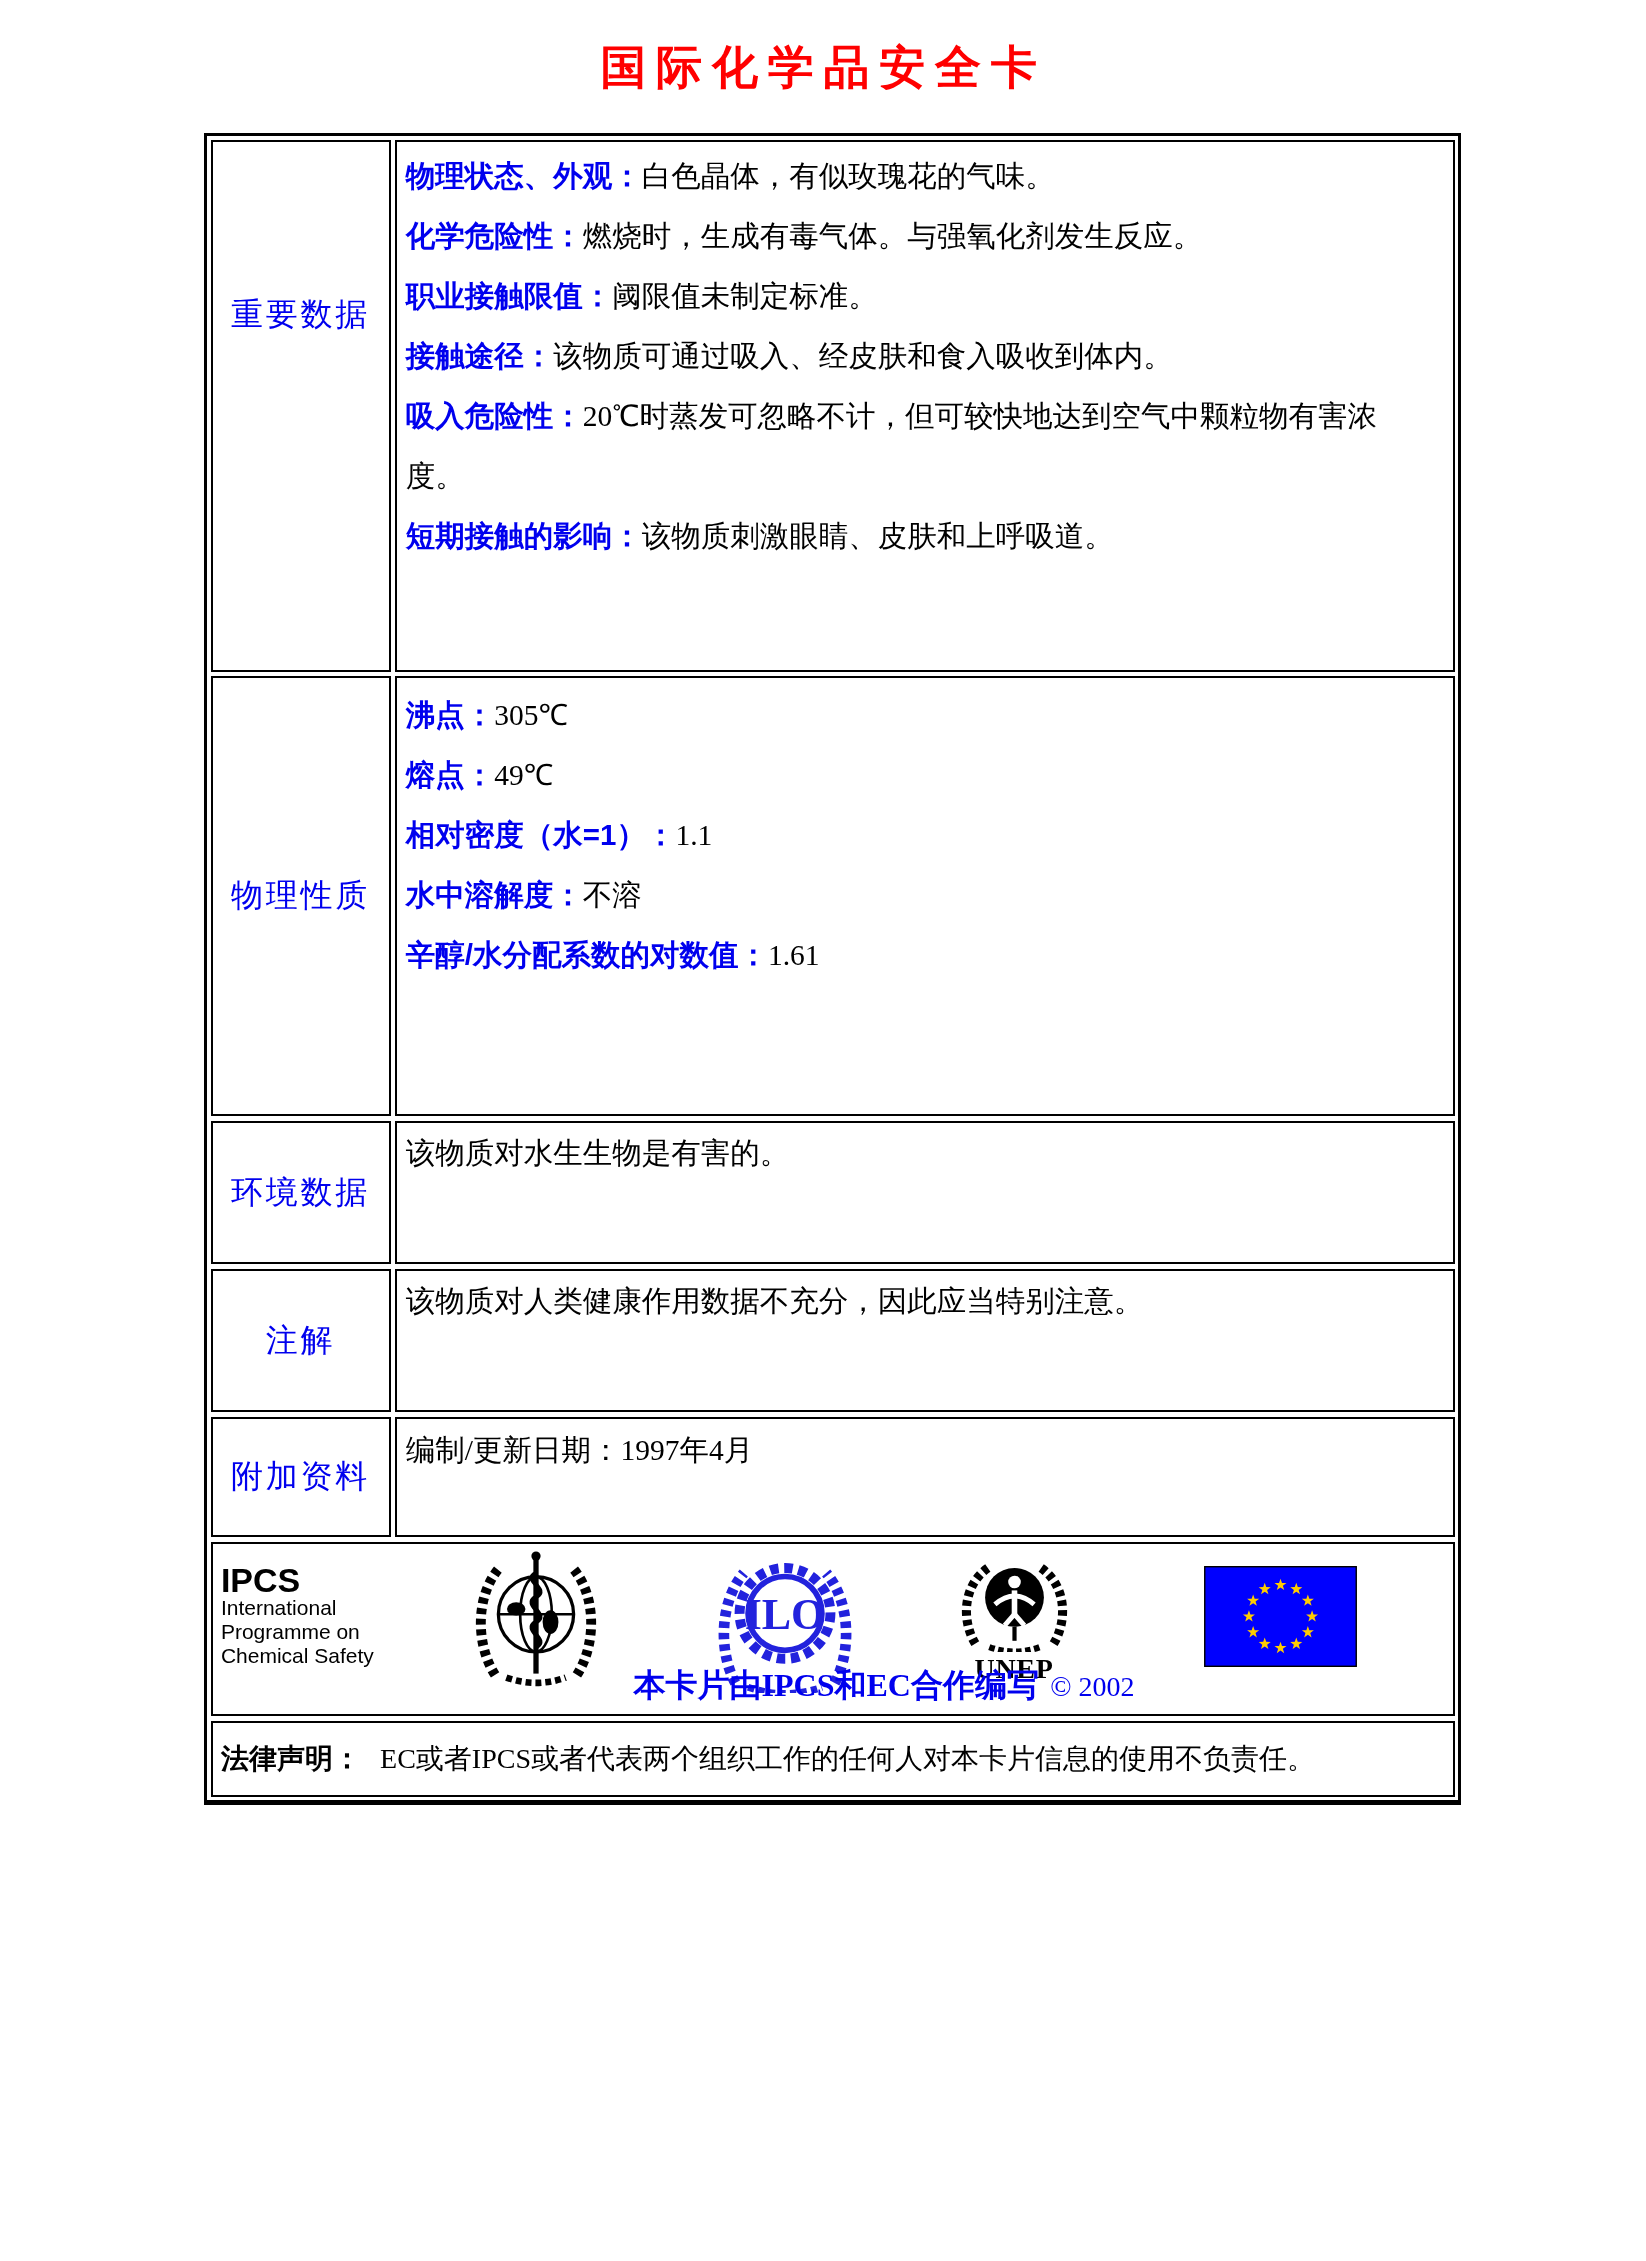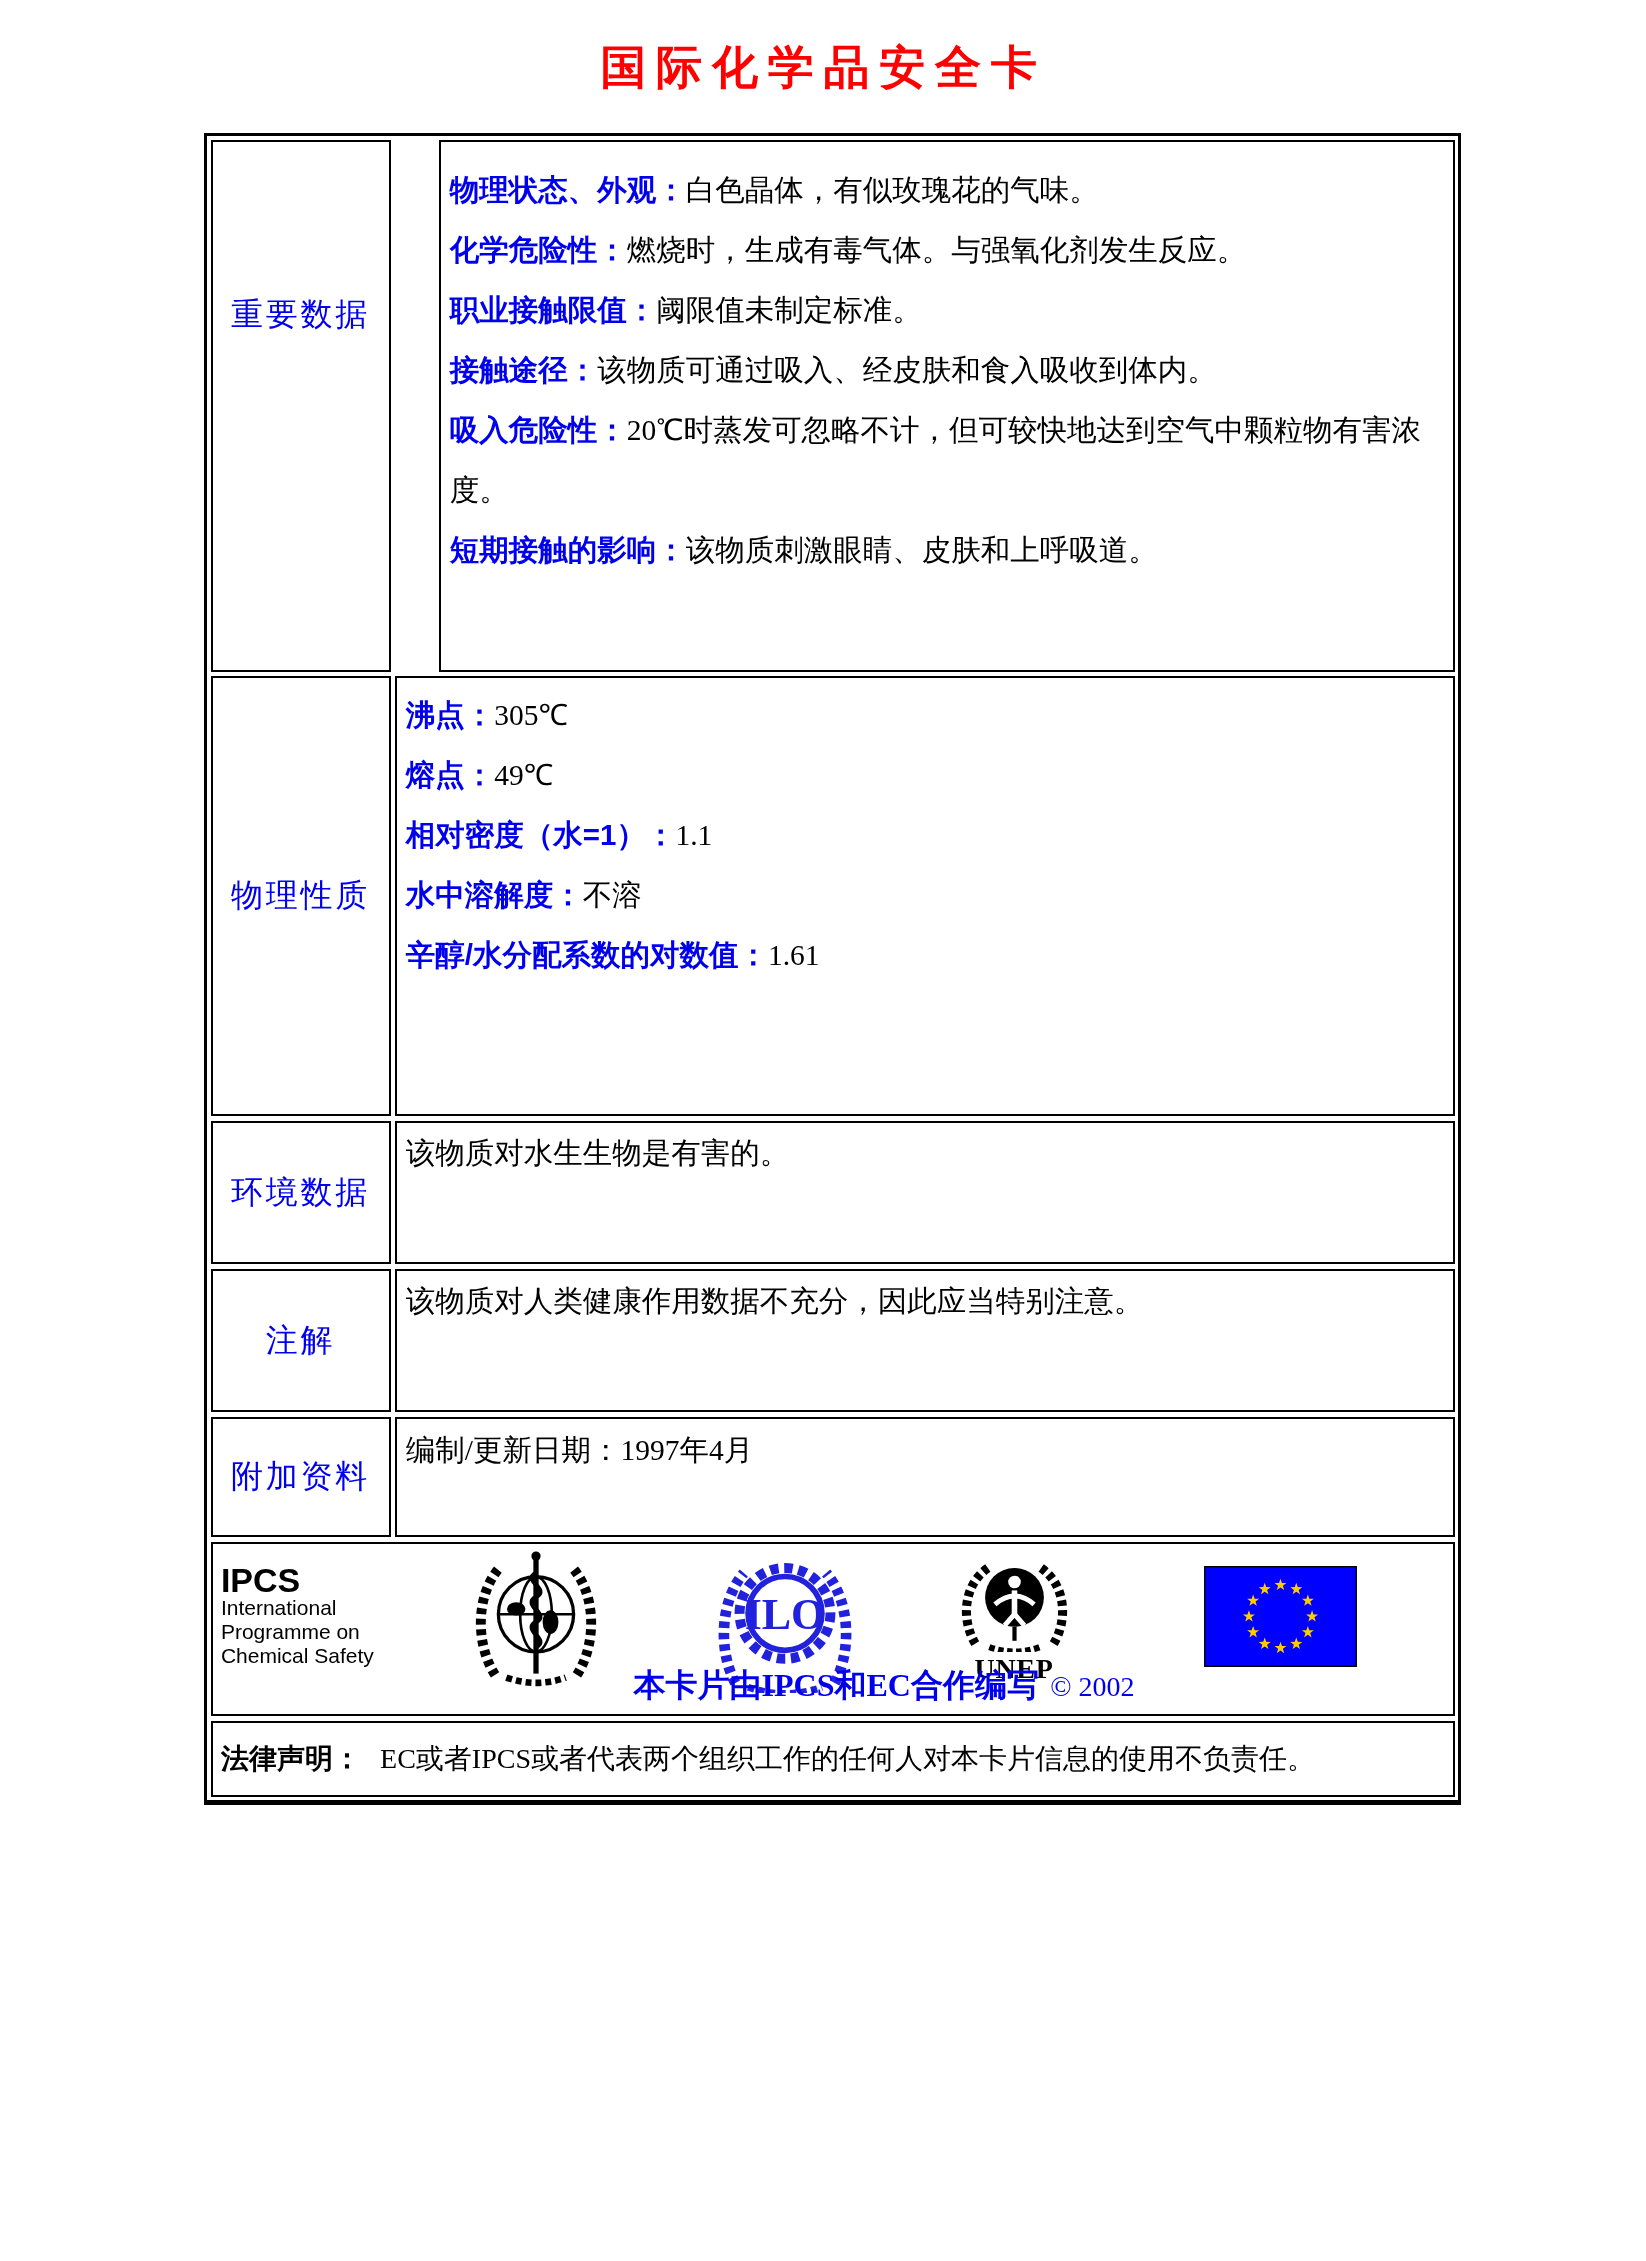--- a/index.html
+++ b/index.html
@@ -23,21 +23,21 @@
   
   .label-cell{width:180px;flex:none;display:flex;align-items:center;justify-content:center;}
   .section-title{color:#0000ee;font-size:32px;letter-spacing:2.8px;}
   .content-cell{flex:1;padding:0 28px 0 8.4px;}
   .kv{font-size:29.5px;line-height:60px;}
   .kv .lbl{color:#0000ee;font-weight:bold;}
   .kv .val{font-family:"Liberation Serif",serif;color:#000;}
   .plain{font-family:"Liberation Serif",serif;font-size:29.5px;line-height:46px;padding-top:7px;}
   .r-important{height:532px;}
   .r-important .label-cell .section-title{transform:translateY(-91px);}
-  .r-important .content-cell{padding-top:18px;margin-left:44px;}
+  .r-important .content-cell{padding-top:4px;}
   .r-physical{height:440px;}
   .r-physical .kv{line-height:59px;}
   .r-physical .content-cell{padding-top:7px;}
   .r-env{height:143px;}
   .r-notes{height:143px;}
   .r-addl{height:120px;}
   .addl-line{font-family:"Liberation Serif",serif;font-size:29.5px;line-height:46px;padding-top:8.4px;}
   
   .r-logos{height:174px;position:relative;padding:0;}
   .ipcs-block{position:absolute;left:8.4px;top:19.7px;}

